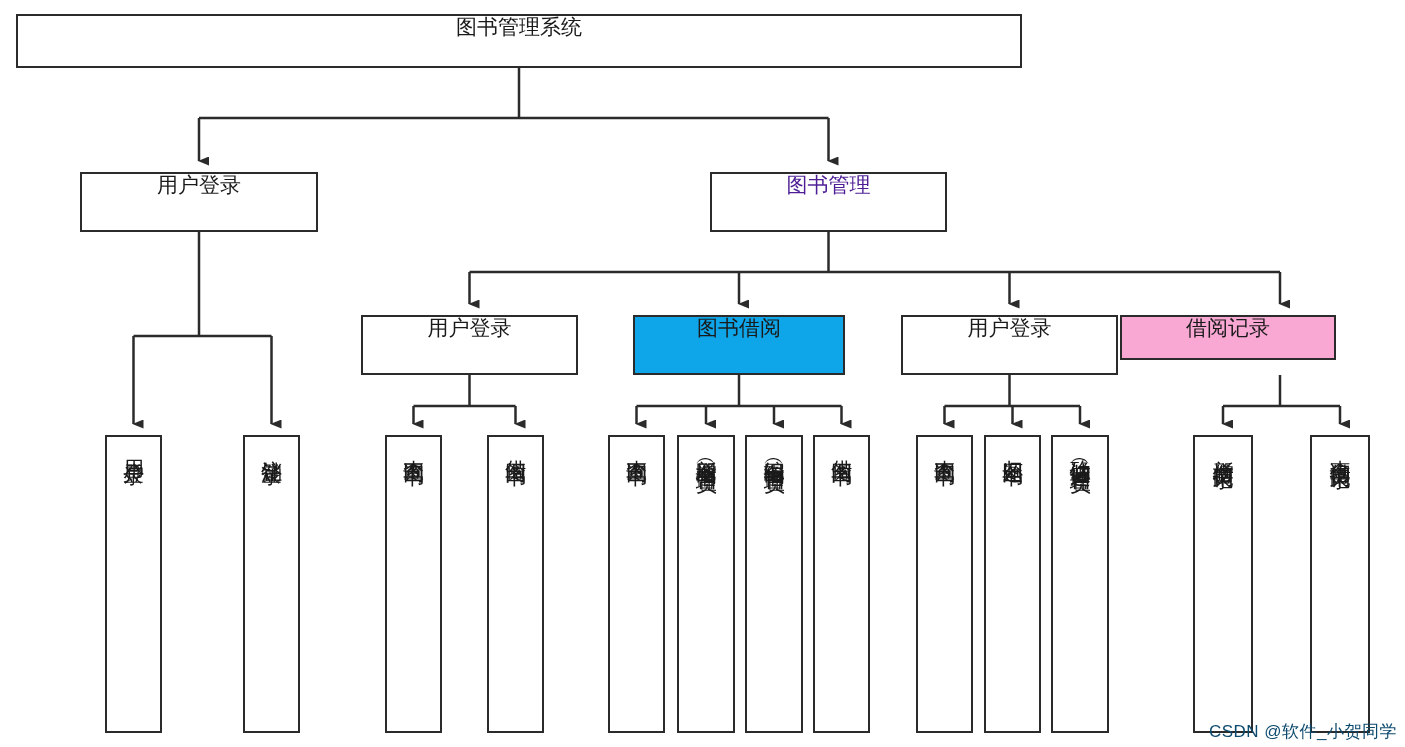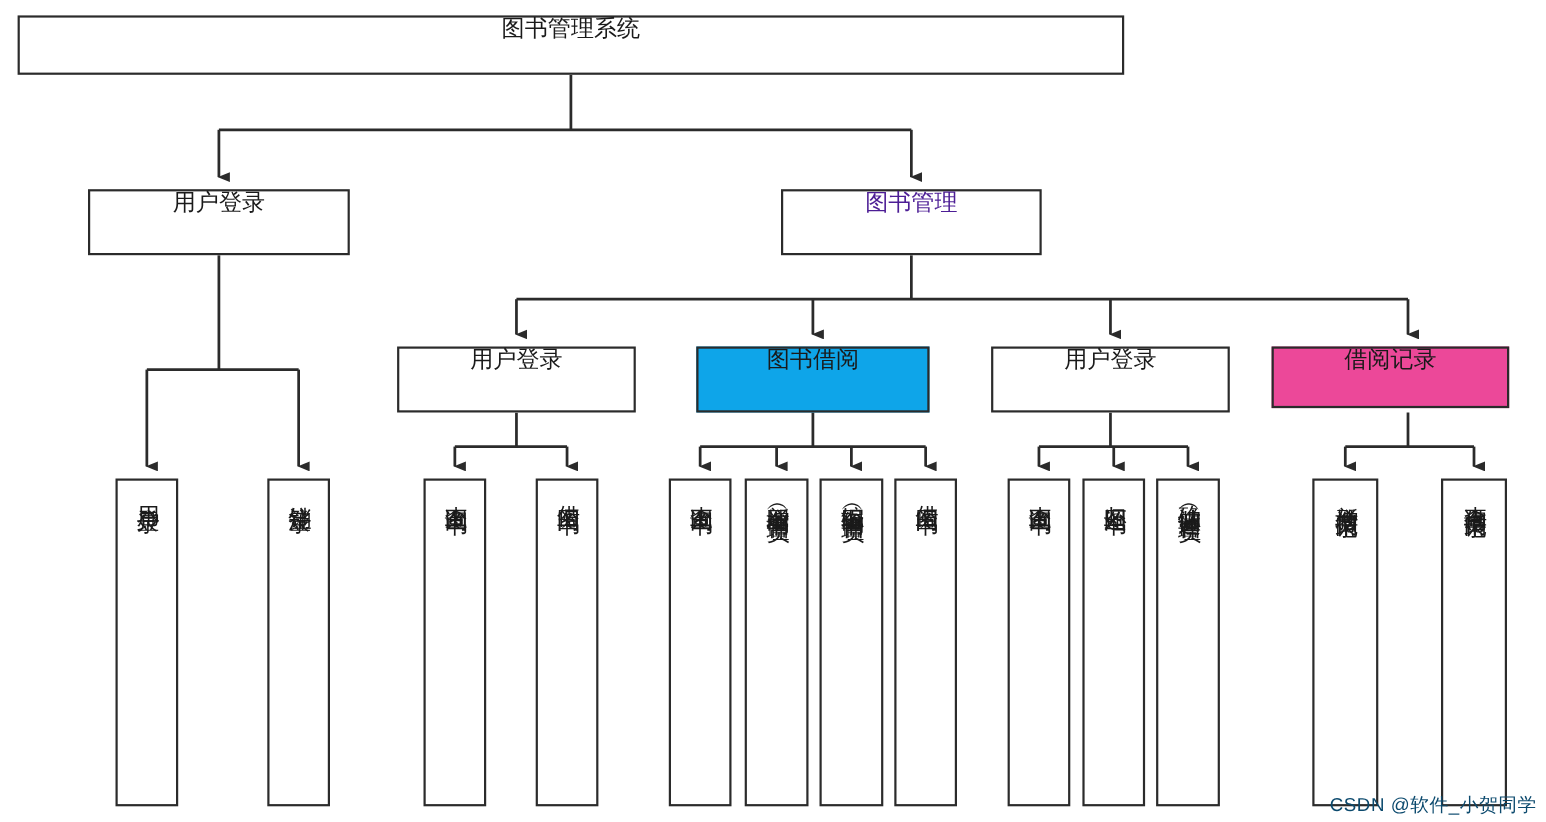--- a/index.html
+++ b/index.html
@@ -74,21 +74,21 @@
       </div>
       <div class="node horizontal" style="left: 361px; top: 315px; width: 217px; height: 60px; border-color: rgb(43, 43, 43); background: rgb(255, 255, 255);">
         <span class="label" style="color: rgb(26, 26, 26);">用户登录</span>
       </div>
       <div class="node horizontal" style="left: 633px; top: 315px; width: 212px; height: 60px; border-color: rgb(43, 43, 43); background: #0ea5e9;">
         <span class="label" style="color: rgb(26, 26, 26);">图书借阅</span>
       </div>
       <div class="node horizontal" style="left: 901px; top: 315px; width: 217px; height: 60px; border-color: rgb(43, 43, 43); background: rgb(255, 255, 255);">
         <span class="label" style="color: rgb(26, 26, 26);">用户登录</span>
       </div>
-      <div class="node horizontal" style="left: 1156px; top: 315px; width: 216px; height: 56px; border-color: rgb(43, 43, 43); background: #ec4899;">
+      <div class="node horizontal" style="left: 1120px; top: 315px; width: 216px; height: 45px; border-color: rgb(43, 43, 43); background: #f9a8d4;">
         <span class="label" style="color: rgb(26, 26, 26);">借阅记录</span>
       </div>
       <div class="node vertical" style="left: 105px; top: 435px; width: 57px; height: 298px; border-color: rgb(43, 43, 43); background: rgb(255, 255, 255);">
         <span class="label" style="color: rgb(26, 26, 26);">用户登录</span>
       </div>
       <div class="node vertical" style="left: 243px; top: 435px; width: 57px; height: 298px; border-color: rgb(43, 43, 43); background: rgb(255, 255, 255);">
         <span class="label" style="color: rgb(26, 26, 26);">注销登录</span>
       </div>
       <div class="node vertical" style="left: 385px; top: 435px; width: 57px; height: 298px; border-color: rgb(43, 43, 43); background: rgb(255, 255, 255);">
         <span class="label" style="color: rgb(26, 26, 26);">查询图书</span>

